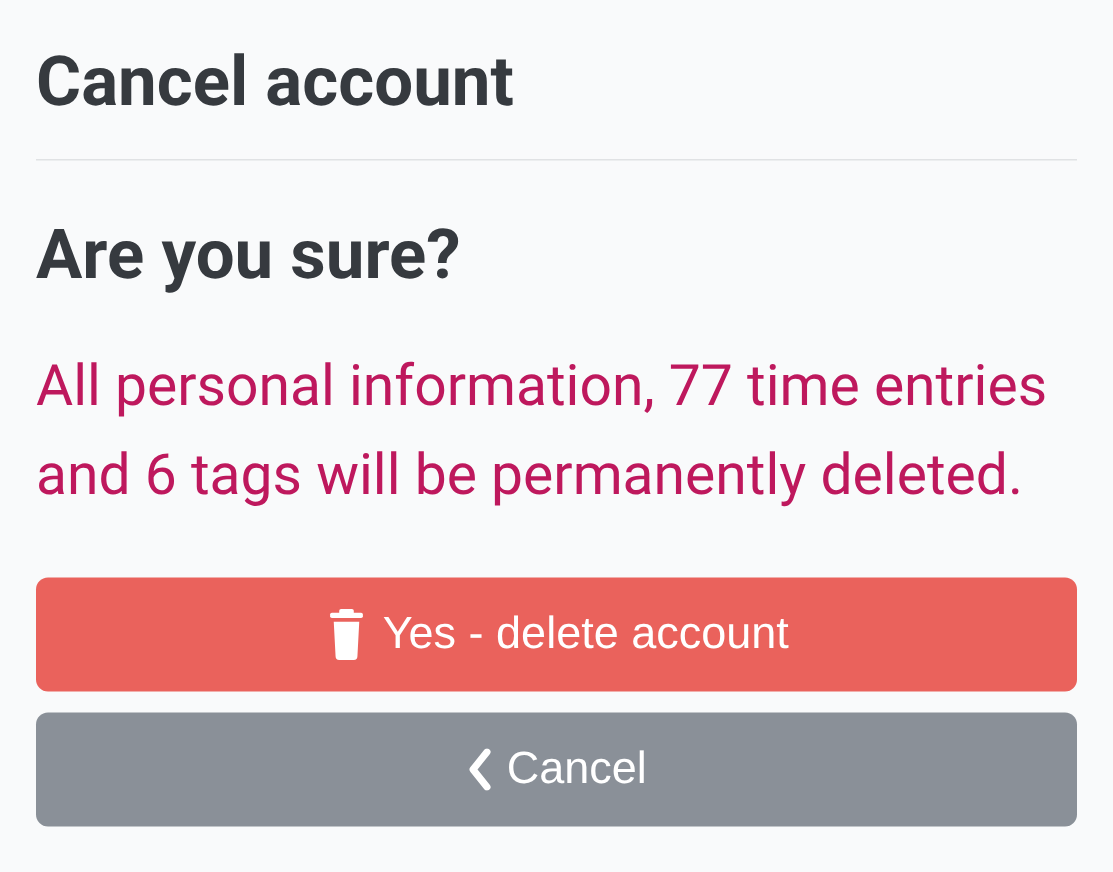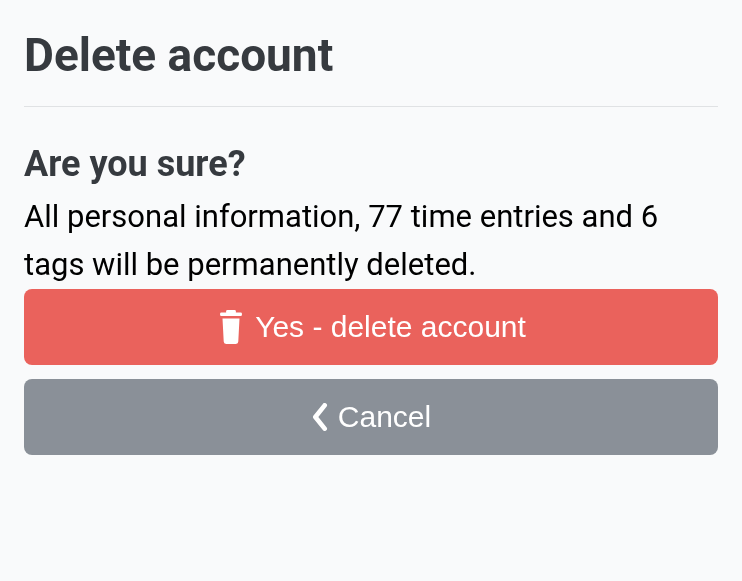--- a/index.html
+++ b/index.html
@@ -19,30 +19,31 @@
       font-weight: 700;
       color: #363a3f;
       margin-bottom: 24px;
     }
     .divider {
       border: none;
       border-top: 1px solid #e0e2e4;
       margin-bottom: 36px;
     }
     .confirm-heading {
-      font-size: 36px;
+      font-size: 46px;
       font-weight: 700;
       color: #363a3f;
-      margin-bottom: 8px;
+      margin-bottom: 32px;
     }
     .confirm-body {
-      font-size: 31px;
+      font-size: 38px;
       font-weight: 400;
-      color: #000000;
+      color: #be185d;
       line-height: 1.55;
+      margin-bottom: 38px;
     }
     .btn {
       display: flex;
       align-items: center;
       justify-content: center;
       width: 100%;
       height: 76px;
       border: none;
       border-radius: 8px;
       font-size: 30px;
@@ -64,21 +65,21 @@
       align-items: center;
       justify-content: center;
     }
     .icon svg {
       display: block;
     }
   </style>
 </head>
 <body>
 
-<h1 class="page-title">Delete account</h1>
+<h1 class="page-title">Cancel account</h1>
 
 <hr class="divider">
 
 <h2 class="confirm-heading">Are you sure?</h2>
 
 <p class="confirm-body">All personal information, 77 time entries and 6 tags will be permanently deleted.</p>
 
 <button class="btn btn-danger">
   <span class="icon">
     <svg width="30" height="34" viewBox="0 0 24 28" fill="#ffffff">

